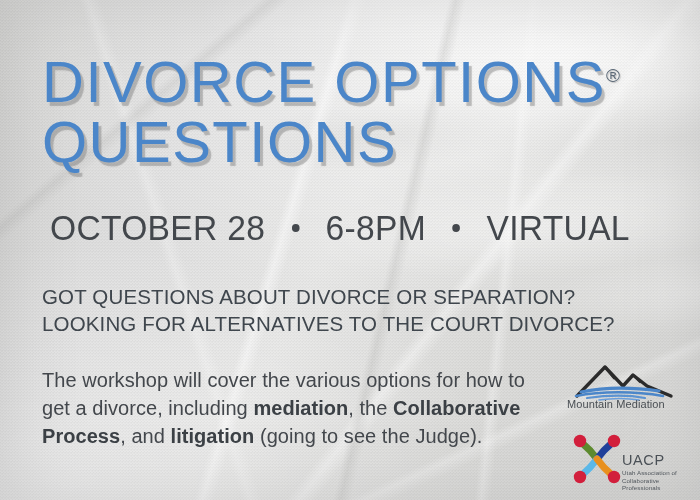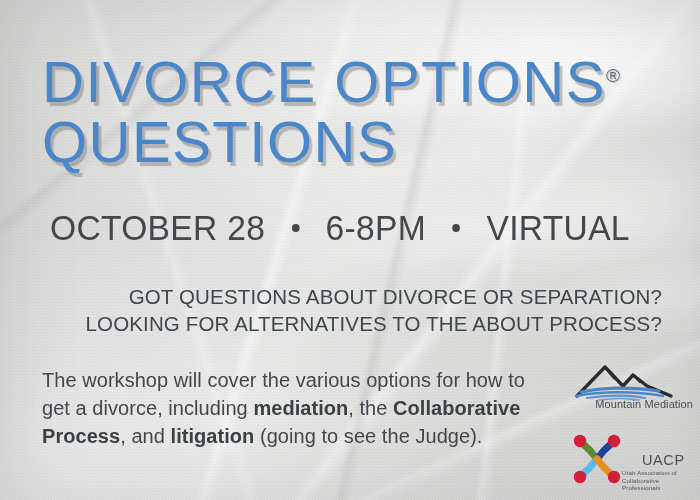--- a/index.html
+++ b/index.html
@@ -131,21 +131,20 @@
   .questions {
     position: absolute;
     left: 42px;
     top: 283px;
     width: 620px;
     color: #3f464d;
     font-size: 20.5px;
     line-height: 27px;
     letter-spacing: 0.15px;
     white-space: nowrap;
-    text-align: right;
   }
 
   
   .body {
     position: absolute;
     left: 42px;
     top: 366px;
     width: 515px;
     color: #43474c;
     font-size: 20px;
@@ -161,21 +160,21 @@
     top: 356px;
     width: 126px;
     height: 58px;
   }
   .logo-mm svg { display: block; }
   .logo-mm .caption {
     position: absolute;
     left: 0;
     top: 42px;
     width: 126px;
-    text-align: right;
+    text-align: left;
     color: #4a4f54;
     font-size: 11px;
     letter-spacing: 0.1px;
   }
 
   .logo-uacp {
     position: absolute;
     left: 566px;
     top: 428px;
     width: 130px;
@@ -191,21 +190,20 @@
     left: 56px;
     top: 25px;
     width: 76px;
   }
   .logo-uacp .uacp-name {
     color: #4a5056;
     font-size: 14.5px;
     font-weight: 400;
     letter-spacing: 0.6px;
     line-height: 15px;
-    margin-left: 20px;
   }
   .logo-uacp .uacp-sub {
     color: #50565c;
     font-size: 6.2px;
     line-height: 7.6px;
     letter-spacing: 0.1px;
     margin-top: 1px;
   }
 </style>
 </head>
@@ -231,21 +229,21 @@
     <div class="datestrip">
       <span>OCTOBER 28</span>
       <span class="dot"></span>
       <span>6-8PM</span>
       <span class="dot"></span>
       <span>VIRTUAL</span>
     </div>
 
     <div class="questions">
       <div>GOT QUESTIONS ABOUT DIVORCE OR SEPARATION?</div>
-      <div>LOOKING FOR ALTERNATIVES TO THE ABOUT PROCESS?</div>
+      <div>LOOKING FOR ALTERNATIVES TO THE COURT DIVORCE?</div>
     </div>
 
     <p class="body"><span>The workshop will cover the various options for how to get a divorce, including </span><b>mediation</b><span>, the </span><b>Collaborative Process</b><span>, and </span><b>litigation</b><span> (going to see the Judge).</span></p>
 
     <div class="logo-mm">
       <svg width="126" height="46" viewBox="0 0 126 46">
 
         <path d="M10 40 L38 11 L56 30 L66 19 L80 30 L104 40" fill="none" stroke="#2b2b2b" stroke-width="3.4" stroke-linecap="round" stroke-linejoin="round"></path>
         <path d="M38 11 L47 22" fill="none" stroke="#2b2b2b" stroke-width="2.6" stroke-linecap="round"></path>
         <path d="M66 19 L73 26" fill="none" stroke="#2b2b2b" stroke-width="2.2" stroke-linecap="round"></path>

